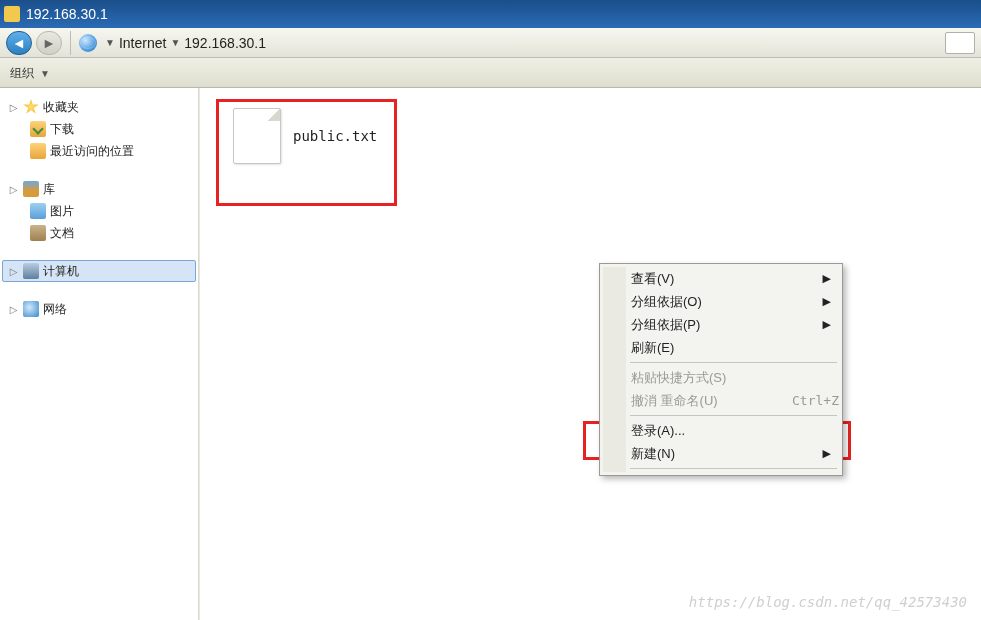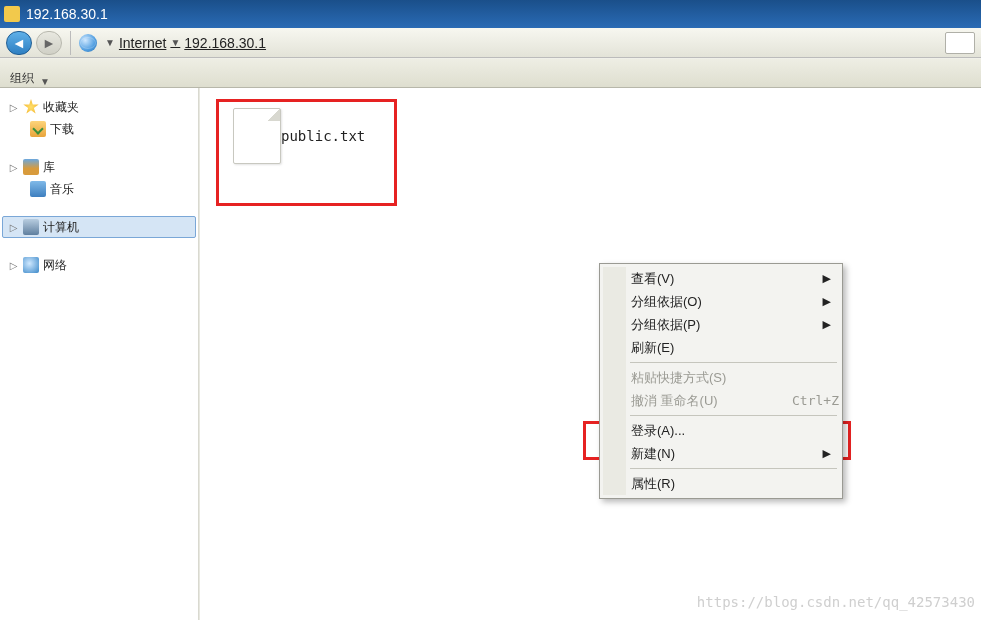--- a/index.html
+++ b/index.html
@@ -9,26 +9,26 @@
 .titlebar { height: 28px; background: linear-gradient(#1a4f8a,#2a6bb5); display: flex; align-items: center; padding-left: 4px; color: #fff; font-family: Consolas, monospace; font-size: 14px; }
 .titlebar .t-icon { width: 16px; height: 16px; background: #f2c94c; border-radius: 2px; margin-right: 6px; }
 
 
 .navbar { height: 30px; background: linear-gradient(#f7f7f0,#e3e3d8); border-bottom: 1px solid #bbb; display: flex; align-items: center; padding: 0 6px; gap: 4px; }
 .nav-btn { width: 26px; height: 24px; border-radius: 14px; background: linear-gradient(#e8e8e0,#d0d0c6); border:1px solid #b8b8ae; display:inline-flex; align-items:center; justify-content:center; color:#666; font-size:14px; }
 .nav-btn:first-child { background: linear-gradient(#5fb0e8,#2e7fc2); border-color:#1f5d94; color:#fff; }
 .nav-sep { width:1px; height:24px; background:#bbb; margin:0 4px; }
 .nav-globe { width:18px; height:18px; display:inline-block; background: radial-gradient(circle at 35% 35%, #cfe8ff, #4f9de0 60%, #2d6fab); border-radius:50%; margin-right:4px; position:relative; }
 .nav-globe::after{content:"";position:absolute;width:14px;height:10px;border:1px solid #fff3;border-radius:50%;left:1px;top:3px;}
-.nav-path { font-family: Consolas, monospace; font-size:14px; color:#222; display:flex; align-items:center; gap:4px;text-decoration:underline; }
+.nav-path { font-family: Consolas, monospace; font-size:14px; color:#222; display:flex; align-items:center; gap:4px; }
 .tri { font-size:10px; color:#555; }
 .navsearch { margin-left:auto; width:30px; height:22px; background:#fff; border:1px solid #b0b0a8; border-radius:2px;}
 
 
-.toolbar { height: 30px; background: linear-gradient(#eeeee4,#dedecf); border-top:1px solid #fff8; border-bottom:1px solid #b7b7aa; display:flex; align-items:flex-end; padding:0 10px; color:#333;}
+.toolbar { height: 30px; background: linear-gradient(#eeeee4,#dedecf); border-top:1px solid #fff8; border-bottom:1px solid #b7b7aa; display:flex; align-items:center; padding:0 10px; color:#333;}
 .toolbar .tri { margin-left:6px; }
 
 
 .main { display:flex; height:532px; }
 .sidebar { width: 199px; background:#fff; border-right:1px solid #d9d9d0; padding:8px 2px; overflow:auto; }
 .tree-group { margin-bottom:16px; }
 .tree-row { display:flex; align-items:center; height:22px; padding-left:6px; gap:4px; color:#222; }
 .tree-row.child { padding-left:28px; }
 .tree-row.selected { background:#d5e5f5; border:1px solid #7aa7d7; border-radius:2px; padding-left:5px; }
 .ticon { width:16px; height:16px; display:inline-block; border-radius:2px; flex-shrink:0;}
@@ -41,41 +41,41 @@
 .i-vid{ background: linear-gradient(#7fb9e8,#3e7fbf);}
 .i-pic{ background: linear-gradient(#9fcff0,#5a9fd8);}
 .i-doc{ background: linear-gradient(#c8b48a,#a08050);}
 .i-mus{ background: linear-gradient(#7fb9e8,#3e7fbf);}
 .i-comp{ background: linear-gradient(#b8cde0,#5f7f9f);}
 .i-net{ background: radial-gradient(circle at 40% 40%,#cfe8ff,#3b88c8);}
 .expander{ width:11px; color:#777; font-size:10px; display:inline-block; text-align:center;}
 
 .content { flex:1; background:#fff; position:relative; }
 .content::before{ content:""; position:absolute; left:0; top:0; width:1px; height:100%; background:#e8e8e0;}
-.file-tile { position:absolute; left:30px; top:16px; display:flex; align-items:center; padding:4px 28px 4px 4px;}
+.file-tile { position:absolute; left:30px; top:16px; display:flex; align-items:center; gap:12px; padding:4px 28px 4px 4px;}
 .file-tile .doc-icon{ width:48px; height:56px; background:#fff; border:1px solid #c8c8c0; border-radius:2px; box-shadow:1px 1px 2px #bbb6; position:relative;}
 .file-tile .doc-icon::before{content:"";position:absolute;right:0;top:0;width:12px;height:12px;background:linear-gradient(135deg,#fff 48%,#d8d8d0 50%);}
 .file-tile .fn{ font-family:Consolas,monospace; font-size:14px; color:#222;}
 
 
 .hl-box{ position:absolute; border:3px solid #e62222; pointer-events:none;}
 .hl1{ left:216px; top:99px; width:181px; height:107px;}
 .hl2{ left:583px; top:421px; width:268px; height:39px;}
 
 
 .ctx { position:absolute; left:599px; top:263px; width:244px; background:#f3f3f0; border:1px solid #9a9a93; box-shadow:3px 3px 6px rgba(0,0,0,.28); padding:3px; font-size:13px;}
 .ctx .row{ height:23px; display:flex; align-items:center; padding-left:28px; position:relative; color:#222;text-align:center;}
 .ctx .row.disabled{ color:#9a9a93;}
 .ctx .row .sub{ margin-left:auto; margin-right:8px; color:#222; font-size:11px;}
 .ctx .row .accel{ margin-left:auto; color:#9a9a93; font-family:Consolas,monospace;}
 .ctx hr{ border:none; border-top:1px solid #c5c5bd; margin:3px 2px 3px 27px;}
 .ctx .gutter{ position:absolute; left:3px; top:3px; bottom:3px; width:23px; background:#eaeae3;}
 
 
-.wm{ position:absolute; right:6px; bottom:10px; color:#cfcfcf; font-size:14px; font-family:Consolas,monospace;}
+.wm{ position:absolute; right:14px; bottom:10px; color:#cfcfcf; font-size:14px; font-family:Consolas,monospace;font-style:italic;}
 </style>
 </head>
 <body>
 
 <div class="titlebar">
   <span class="t-icon"></span>
   <span>192.168.30.1</span>
 </div>
 
 <div class="navbar">
@@ -103,31 +103,39 @@
     <div class="tree-group">
       <div class="tree-row">
         <span class="expander">▷</span>
         <span class="ticon i-fav"></span>
         <span>收藏夹</span>
       </div>
       <div class="tree-row child">
           <span class="ticon i-dl"></span>
           <span>下载</span>
         </div>
+      <div class="tree-row child">
+          <span class="ticon i-rec"></span>
+          <span>最近访问的位置</span>
+        </div>
     </div>
 
     <div class="tree-group">
       <div class="tree-row">
         <span class="expander">▷</span>
         <span class="ticon i-lib"></span>
         <span>库</span>
       </div>
       <div class="tree-row child">
-          <span class="ticon i-mus"></span>
-          <span>音乐</span>
+          <span class="ticon i-pic"></span>
+          <span>图片</span>
+        </div>
+      <div class="tree-row child">
+          <span class="ticon i-doc"></span>
+          <span>文档</span>
         </div>
     </div>
 
     <div class="tree-group">
       <div class="tree-row selected">
         <span class="expander">▷</span>
         <span class="ticon i-comp"></span>
         <span>计算机</span>
       </div>
     </div>
@@ -179,18 +187,15 @@
     </div>
   <hr>
   <div class="row">
       <span>登录(A)...</span>
     </div>
   <div class="row">
       <span>新建(N)</span>
       <span class="sub">▶</span>
     </div>
   <hr>
-  <div class="row">
-      <span>属性(R)</span>
-    </div>
 </div>
 
 <div class="wm">https://blog.csdn.net/qq_42573430</div>
 
 </body></html>

